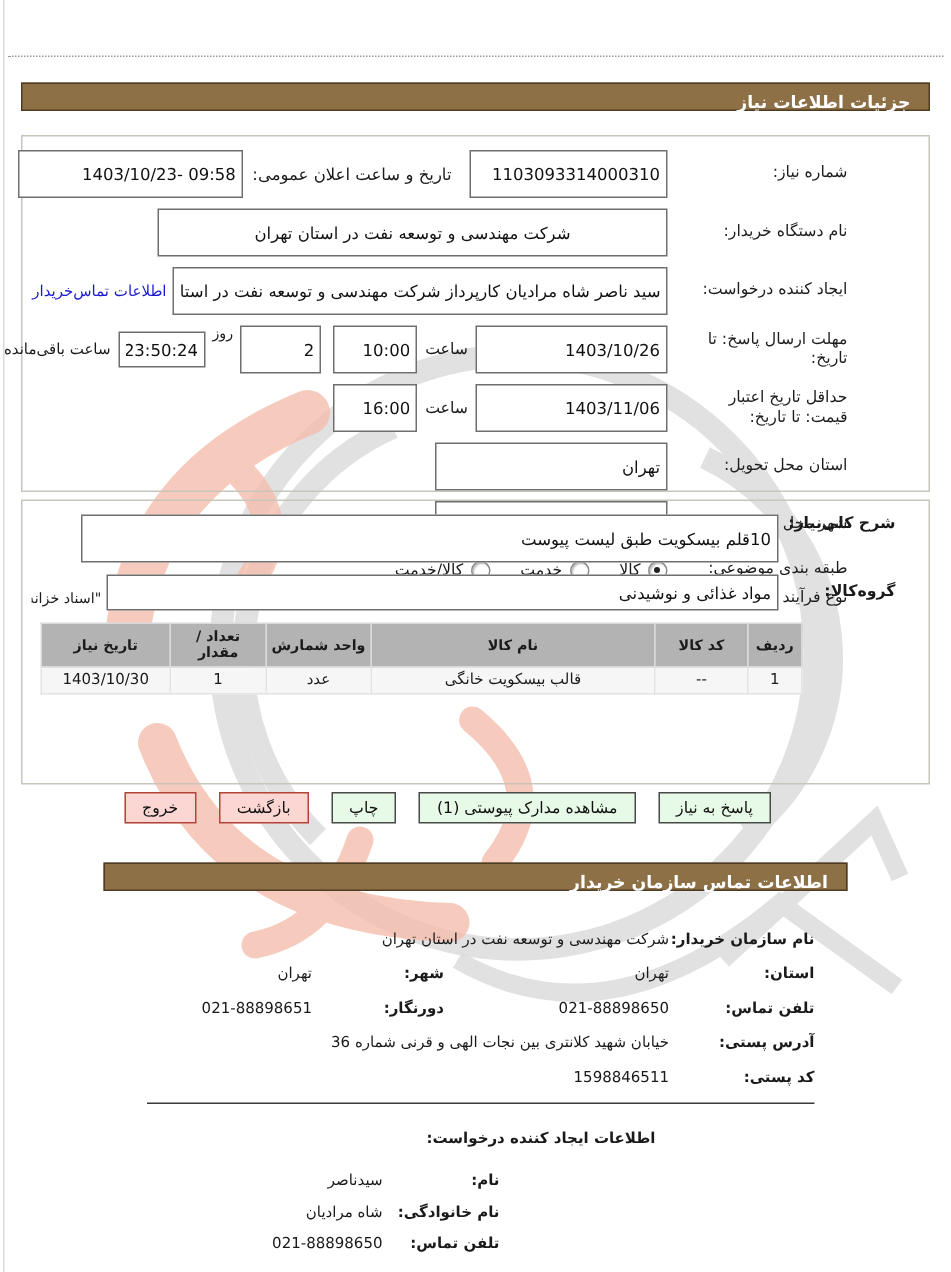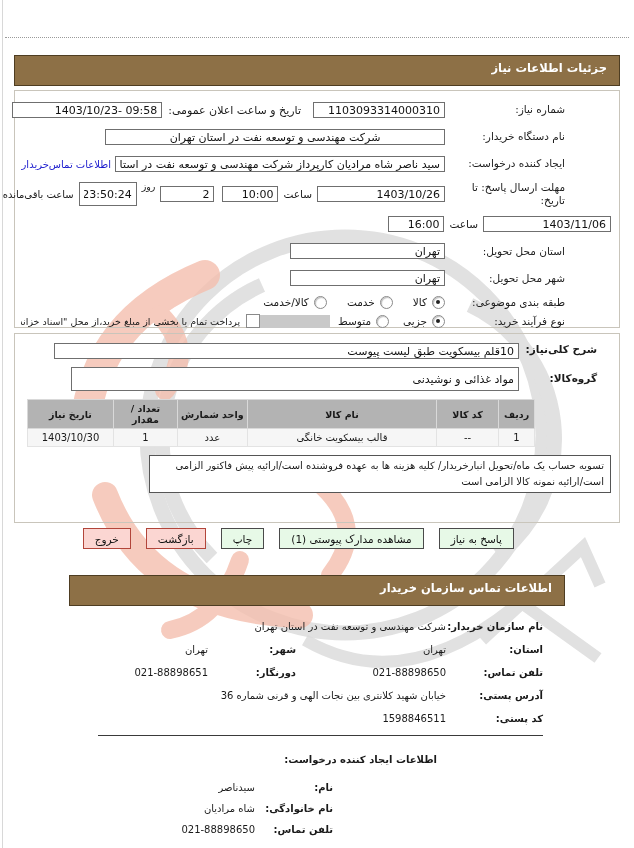--- a/index.html
+++ b/index.html
@@ -6,35 +6,35 @@
   body{
     width:634px;height:848px;position:relative;overflow:hidden;
     background:#ffffff;color:#1a1a1a;direction:rtl;
     font-family:"DejaVu Sans","Liberation Sans",sans-serif;font-size:11px;
   }
   .page-left-edge{position:absolute;top:0;bottom:0;left:2px;width:1px;background:#d8d8d8;z-index:2;}
   .top-dotted{position:absolute;top:37px;left:5px;right:5px;border-top:1px dotted #9a9a9a;z-index:1;}
   .watermark{position:absolute;top:0;left:0;z-index:0;pointer-events:none;}
 
   .bar{
-    position:absolute;height:31px;box-sizing:border-box;z-index:1;
+    position:absolute;height:19px;box-sizing:border-box;z-index:1;
     background:var(--accent-brown,#8d7046);border:1px solid var(--accent-brown-border,#4e3d22);
     color:#fff;font-weight:bold;font-size:11.5px;line-height:25px;padding-right:12px;
   }
   .bar1{top:55px;right:14px;left:14px;}
   .bar2{top:575px;right:69px;left:69px;}
 
   .box{position:absolute;right:14px;left:14px;border:1px solid #c9c5bb;box-sizing:border-box;
        padding:9px 8px 0 6px;z-index:1;background:transparent;}
   .box1{top:90px;height:238px;}
   .box2{top:333px;height:190px;}
 
   .frow{display:flex;align-items:center;margin-bottom:7px;min-height:20px;}
   .flabel{flex:0 0 150px;box-sizing:border-box;padding-right:46px;font-size:10.5px;line-height:1.25;color:#1d1d1d;margin-left:16px;}
-  .inp{border:1px solid #6f6f6f;background:#fff;height:16px;box-sizing:border-box;
+  .inp{border:1px solid #6f6f6f;background:#fff;height:32px;box-sizing:border-box;
        font-family:inherit;font-size:11px;padding:0 4px;color:#111;}
   .inp.ltr{direction:ltr;text-align:right;}
   .mid-label{font-size:11px;margin:0 12px 0 6px;white-space:nowrap;}
   .unit{margin:0 5px;font-size:10.5px;white-space:nowrap;}
   .unit.small{font-size:9.5px;align-self:flex-start;margin-top:0;}
   .link{color:var(--link-blue,#1a1acd);font-size:10px;margin-right:4px;cursor:pointer;white-space:nowrap;}
 
   .radio{width:11px;height:11px;border:1px solid #8a8a8a;border-radius:50%;background:#fff;
          display:inline-block;position:relative;box-shadow:inset 1px 1px 1px rgba(0,0,0,.25);flex:0 0 auto;}
   .radio.on::after{content:"";position:absolute;left:3px;top:3px;width:4px;height:4px;background:#222;border-radius:50%;}
@@ -125,20 +125,21 @@
     <input class="inp" style="width: 128px;" readonly="" value="1403/10/26">
     <span class="unit">ساعت</span>
     <input class="inp" style="width: 56px;" readonly="" value="10:00">
     <input class="inp" style="width: 54px; margin-right: 8px;" readonly="" value="2">
     <span class="unit small">روز</span>
     <input class="inp" style="width: 58px; height: 24px; text-align: center;" readonly="" value="23:50:24">
     <span class="unit" style="font-size:10px">ساعت باقی‌مانده</span>
   </div>
 
   <div class="frow">
+    <span class="flabel">حداقل تاریخ اعتبار قیمت: تا تاریخ:</span>
     <input class="inp" style="width: 128px;" readonly="" value="1403/11/06">
     <span class="unit">ساعت</span>
     <input class="inp" style="width: 56px;" readonly="" value="16:00">
   </div>
 
   <div class="frow">
     <span class="flabel">استان محل تحویل:</span>
     <input class="inp" style="width: 155px;" readonly="" value="تهران">
   </div>
 
@@ -217,21 +218,20 @@
         <td>--</td>
         <td>قالب بیسکویت خانگی</td>
         <td>عدد</td>
         <td>1</td>
         <td>1403/10/30</td>
       </tr>
     </tbody>
   </table>
 
   <div class="b2row">
-    <div class="notes-box">تسویه حساب یک ماه/تحویل انبارخریدار/ کلیه هزینه ها به عهده فروشنده است/ارائیه پیش فاکتور الزامی است/ارائیه نمونه کالا الزامی است</div>
   </div>
 </div>
 
 <div class="btnrow">
   <button class="btn">پاسخ به نیاز</button>
   <button class="btn">مشاهده مدارک پیوستی (1)</button>
   <button class="btn">چاپ</button>
   <button class="btn pink">بازگشت</button>
   <button class="btn pink">خروج</button>
 </div>

